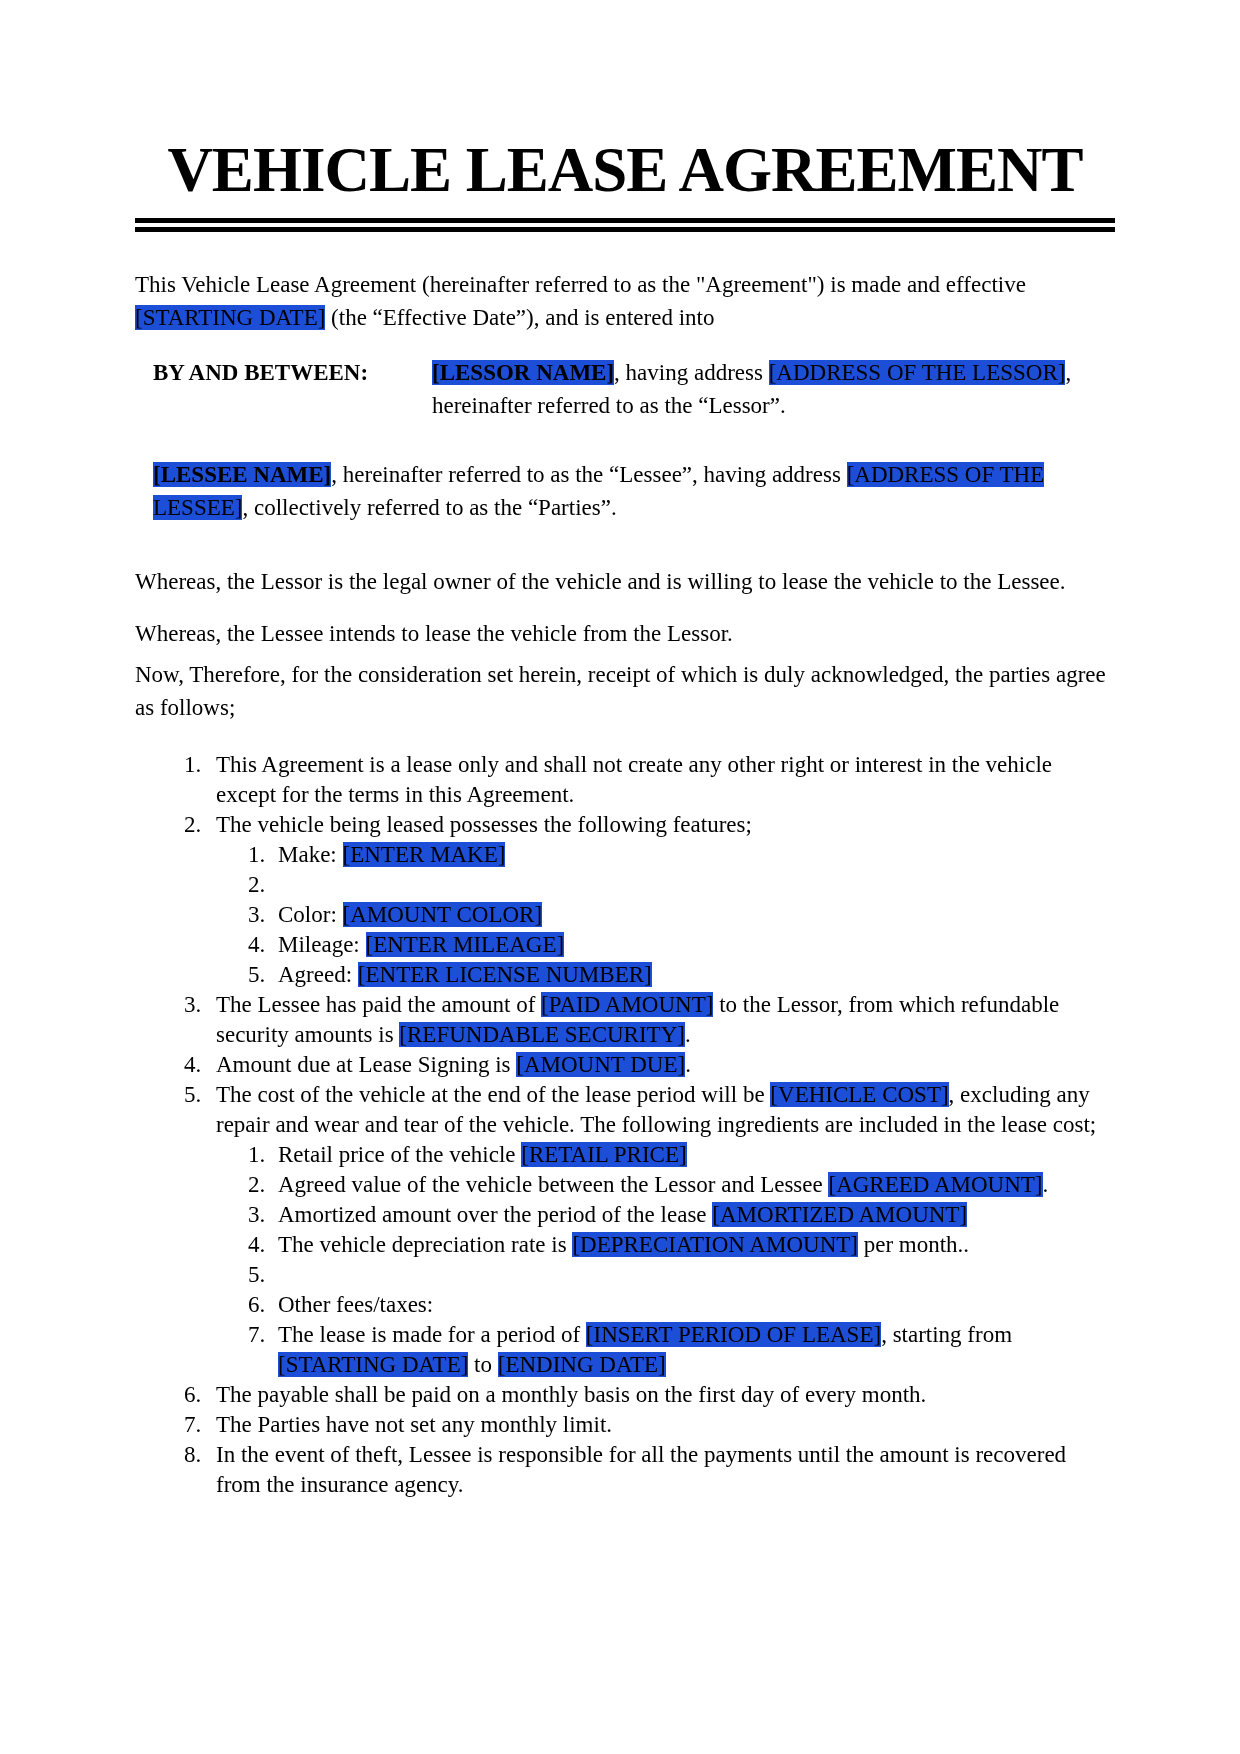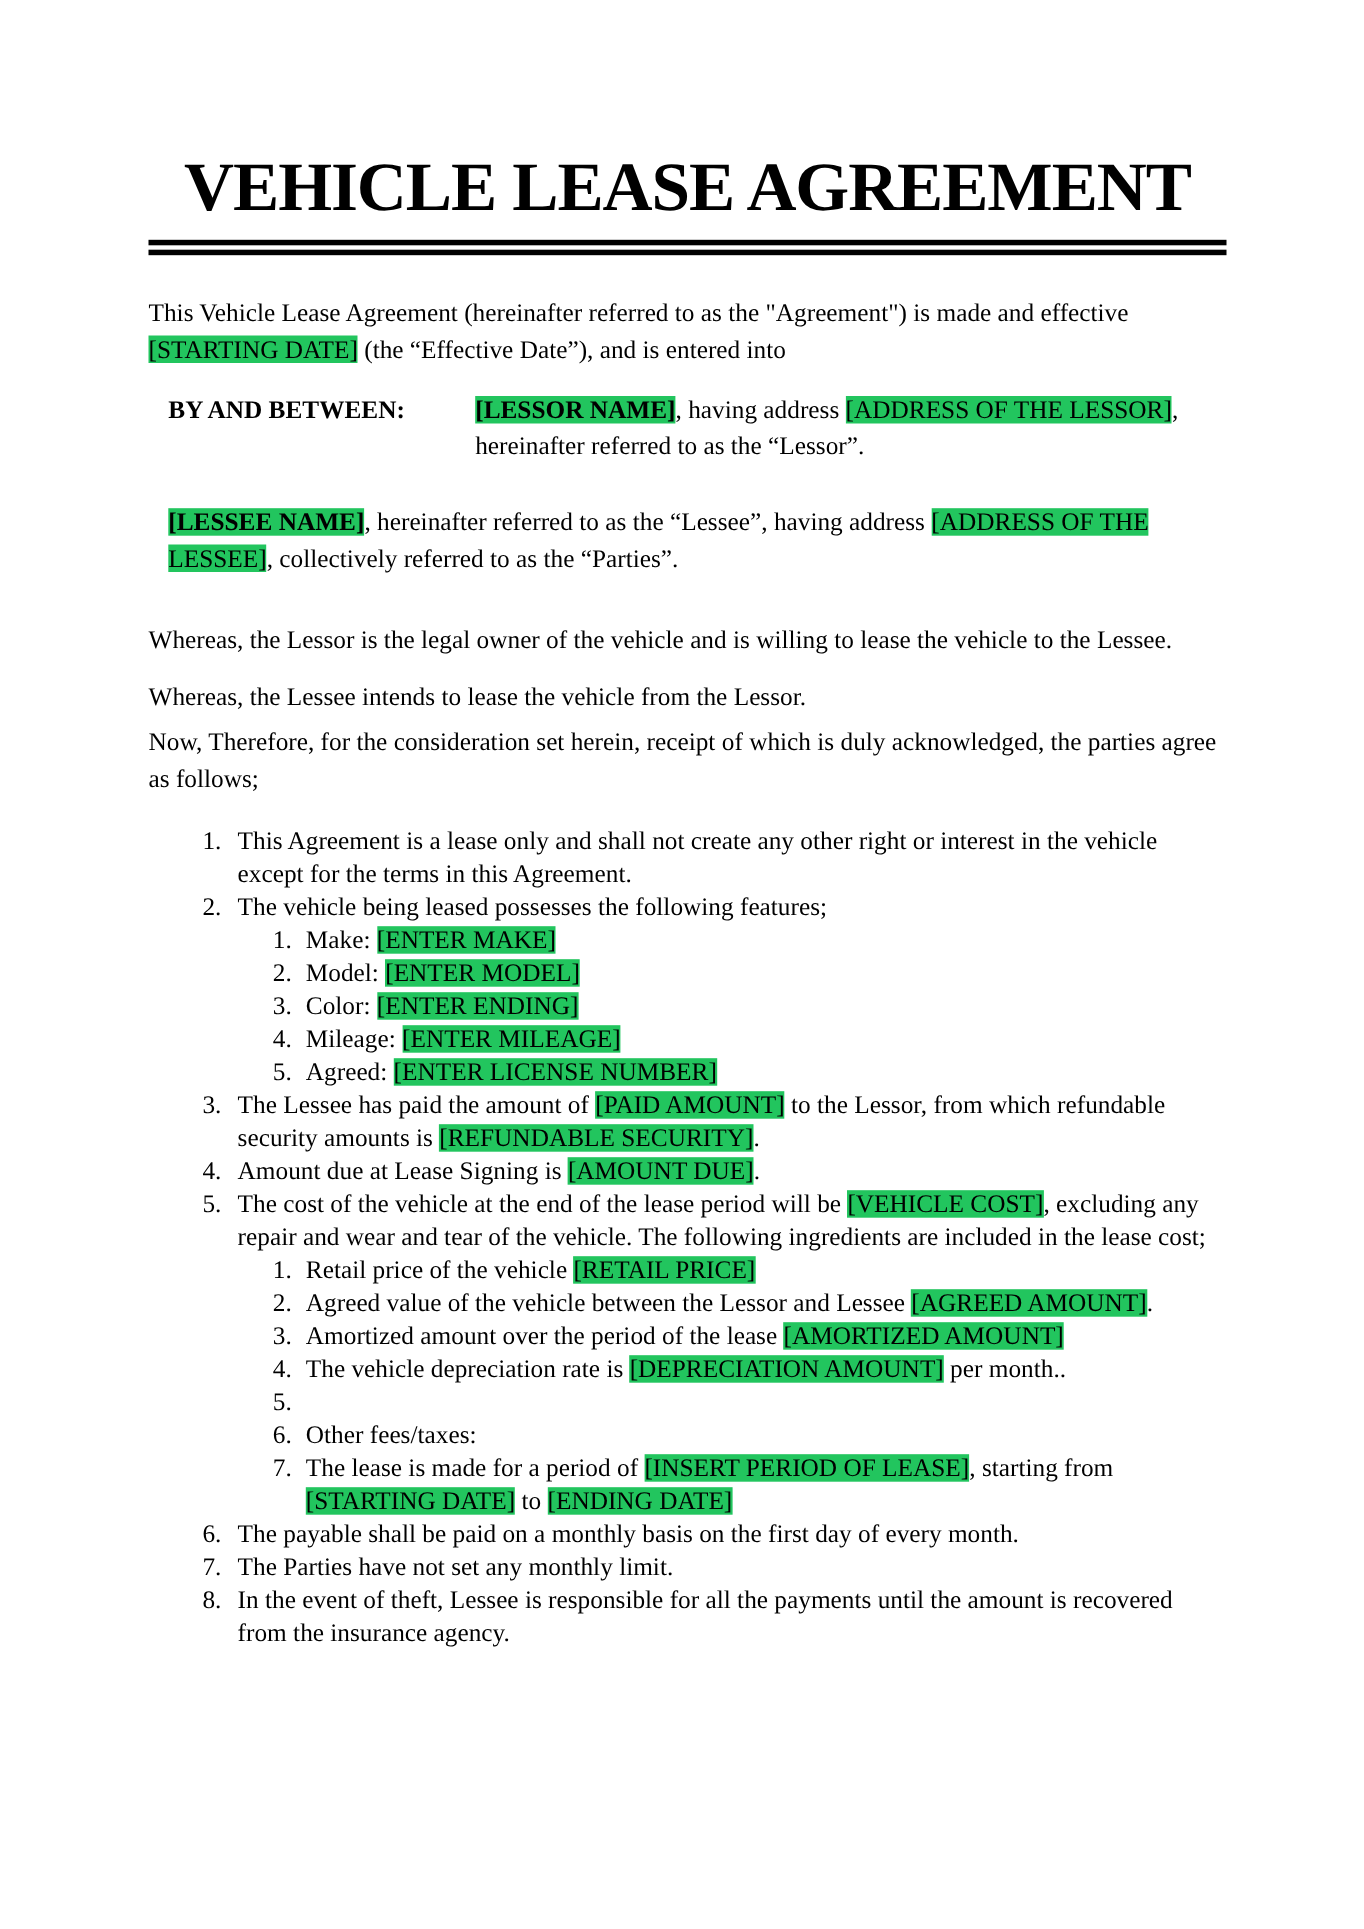--- a/index.html
+++ b/index.html
@@ -43,21 +43,21 @@
   .recital-3 { margin-top: 8px; }
 
   .terms { margin-top: 26px; line-height: 30px; }
   .li { display: flex; }
   .li .num { flex: 0 0 32px; }
   .li .txt { flex: 1; }
   .l1 { padding-left: 49px; }
   .l2 { padding-left: 113px; }
   .l2 .num { flex: 0 0 30px; }
 
-  .hl { background: #22c55e; }
+  .hl { background: #1d4ed8; }
   .b { font-weight: bold; }
 </style>
 </head>
 <body>
 
 <div class="page">
 
   <h1 class="title">VEHICLE LEASE AGREEMENT</h1>
 
   <div class="rule">
@@ -90,25 +90,24 @@
     <div class="li l1">
       <span class="num">2.</span>
       <div class="txt"><span>The vehicle being leased possesses the following features;</span></div>
     </div>
     <div class="li l2">
       <span class="num">1.</span>
       <div class="txt"><span>Make: </span><span class="hl">[ENTER MAKE]</span></div>
     </div>
     <div class="li l2">
       <span class="num">2.</span>
-      <div class="txt"><span>Model: </span><span class="hl">[ENTER MODEL]</span></div>
     </div>
     <div class="li l2">
       <span class="num">3.</span>
-      <div class="txt"><span>Color: </span><span class="hl">[ENTER ENDING]</span></div>
+      <div class="txt"><span>Color: </span><span class="hl">[AMOUNT COLOR]</span></div>
     </div>
     <div class="li l2">
       <span class="num">4.</span>
       <div class="txt"><span>Mileage: </span><span class="hl">[ENTER MILEAGE]</span></div>
     </div>
     <div class="li l2">
       <span class="num">5.</span>
       <div class="txt"><span>Agreed: </span><span class="hl">[ENTER LICENSE NUMBER]</span></div>
     </div>
 

